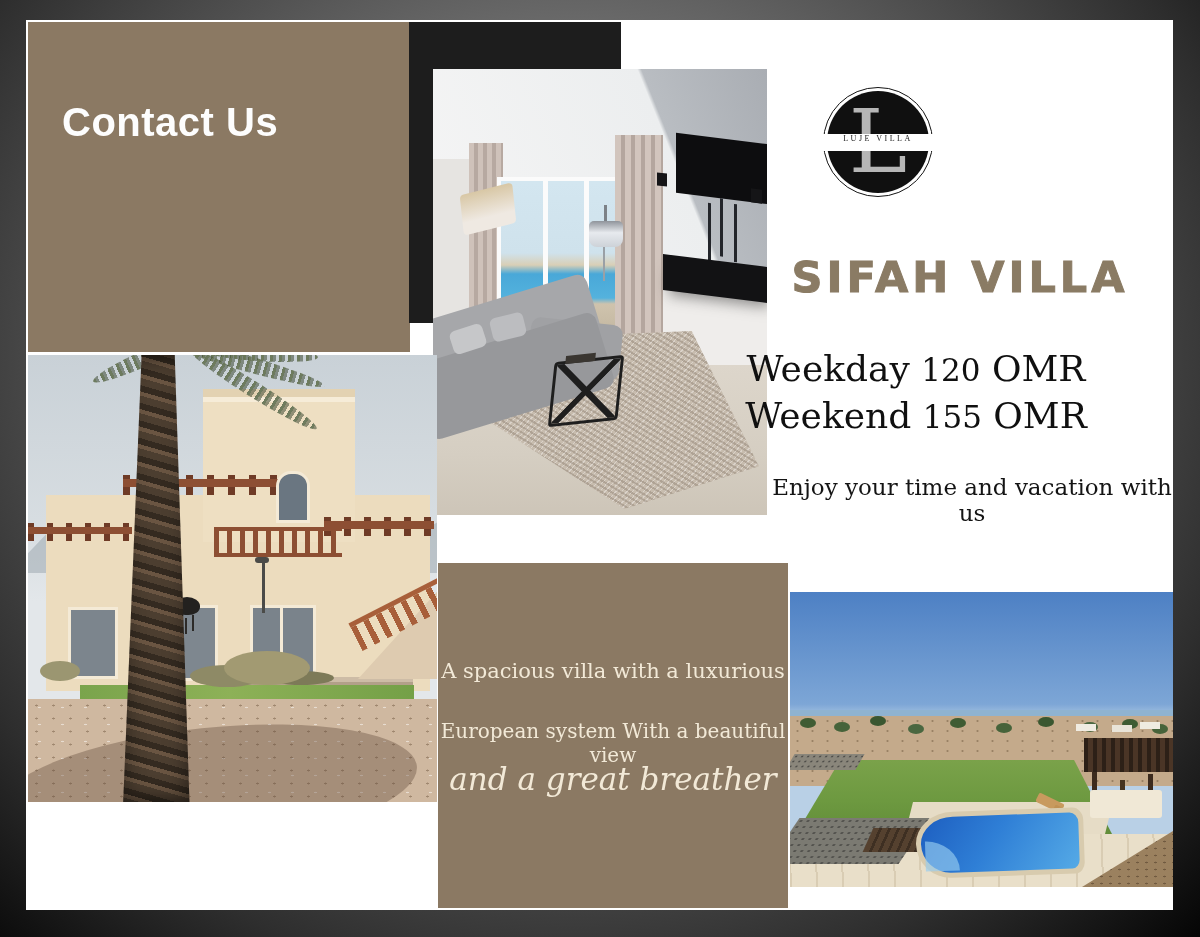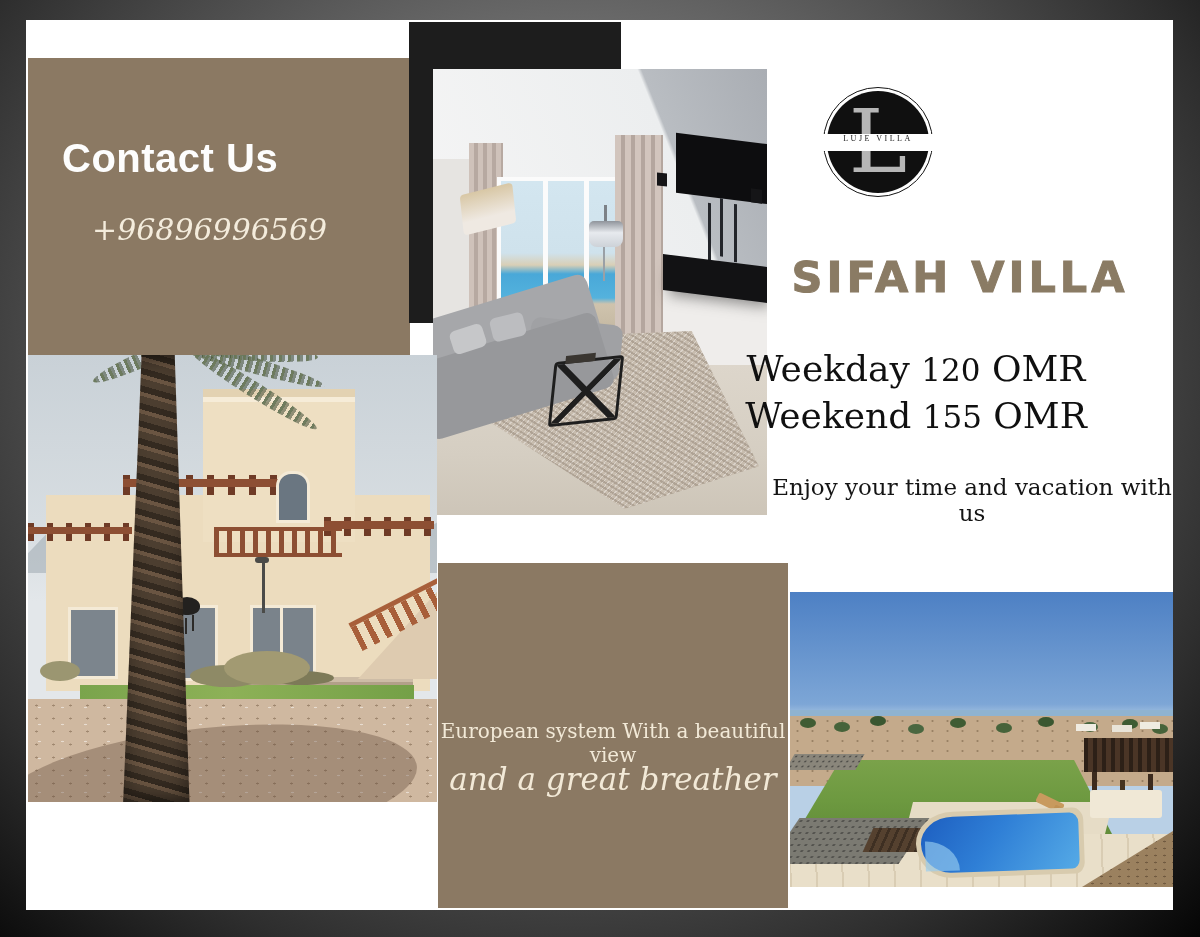--- a/index.html
+++ b/index.html
@@ -2,21 +2,21 @@
 <html><head>
 <meta charset="utf-8">
 <style>
   html,body{margin:0;padding:0;background:#222;}
   .page{position:relative;width:1200px;height:937px;overflow:hidden;
         font-family:"Liberation Sans",sans-serif;
         background:radial-gradient(ellipse at 48% 38%, #9b9b9b 0%, #6a6a6a 40%, #2e2e2e 78%, #050505 100%);}
   .canvas{position:absolute;left:26px;top:20px;width:1147px;height:890px;background:#ffffff;}
 
   
-  .contact-block{position:absolute;left:28px;top:22px;width:382px;height:330px;background:#8b7963;margin-top:36px;}
+  .contact-block{position:absolute;left:28px;top:22px;width:382px;height:330px;background:#8b7963;}
   .contact-heading{position:absolute;left:34px;top:78px;color:#fdfdfd;font-weight:bold;
                    font-size:40px;letter-spacing:.5px;font-family:"Liberation Sans",sans-serif;}
   .contact-lines{position:absolute;left:64px;top:148px;color:#f4ecdc;
                  font-family:"DejaVu Serif","Liberation Serif",serif;font-style:italic;
                  font-size:30px;line-height:47px;}
 
   
   .black-panel{position:absolute;left:409px;top:22px;width:212px;height:301px;background:#1d1d1d;}
 
   
@@ -203,21 +203,20 @@
 </style>
 </head>
 <body>
 
 <div class="page">
   <div class="canvas"></div>
 
   <div class="contact-block">
     <div class="contact-heading">Contact Us</div>
     <div class="contact-lines">
-      <div>+96896996569</div>
     </div>
   </div>
 
   <div class="black-panel"></div>
 
   <div class="living-photo">
     <div class="lr-ceiling"></div>
     <div class="lr-leftwall"></div>
     <div class="lr-curtain-l"></div>
     <div class="lr-window"></div>
@@ -287,20 +286,21 @@
     <div class="vp-bush-b"></div>
     <div class="vp-grill"></div>
     <div class="vp-frond f1"></div>
     <div class="vp-frond f2"></div>
     <div class="vp-frond f3"></div>
     <div class="vp-frond f4"></div>
     <div class="vp-palm-trunk"></div>
   </div>
 
   <div class="desc-block">
+    <div class="desc-line1">A spacious villa with a luxurious</div>
     <div class="desc-line2">European system With a beautiful view</div>
     <div class="desc-line3">and a great breather</div>
   </div>
 
   <div class="pool-photo">
     <div class="pp-sea"></div>
     <div class="pp-desert"></div>
     <div class="pp-palms"></div>
     <div class="pp-buildings"></div>
     <div class="pp-lawn"></div>

